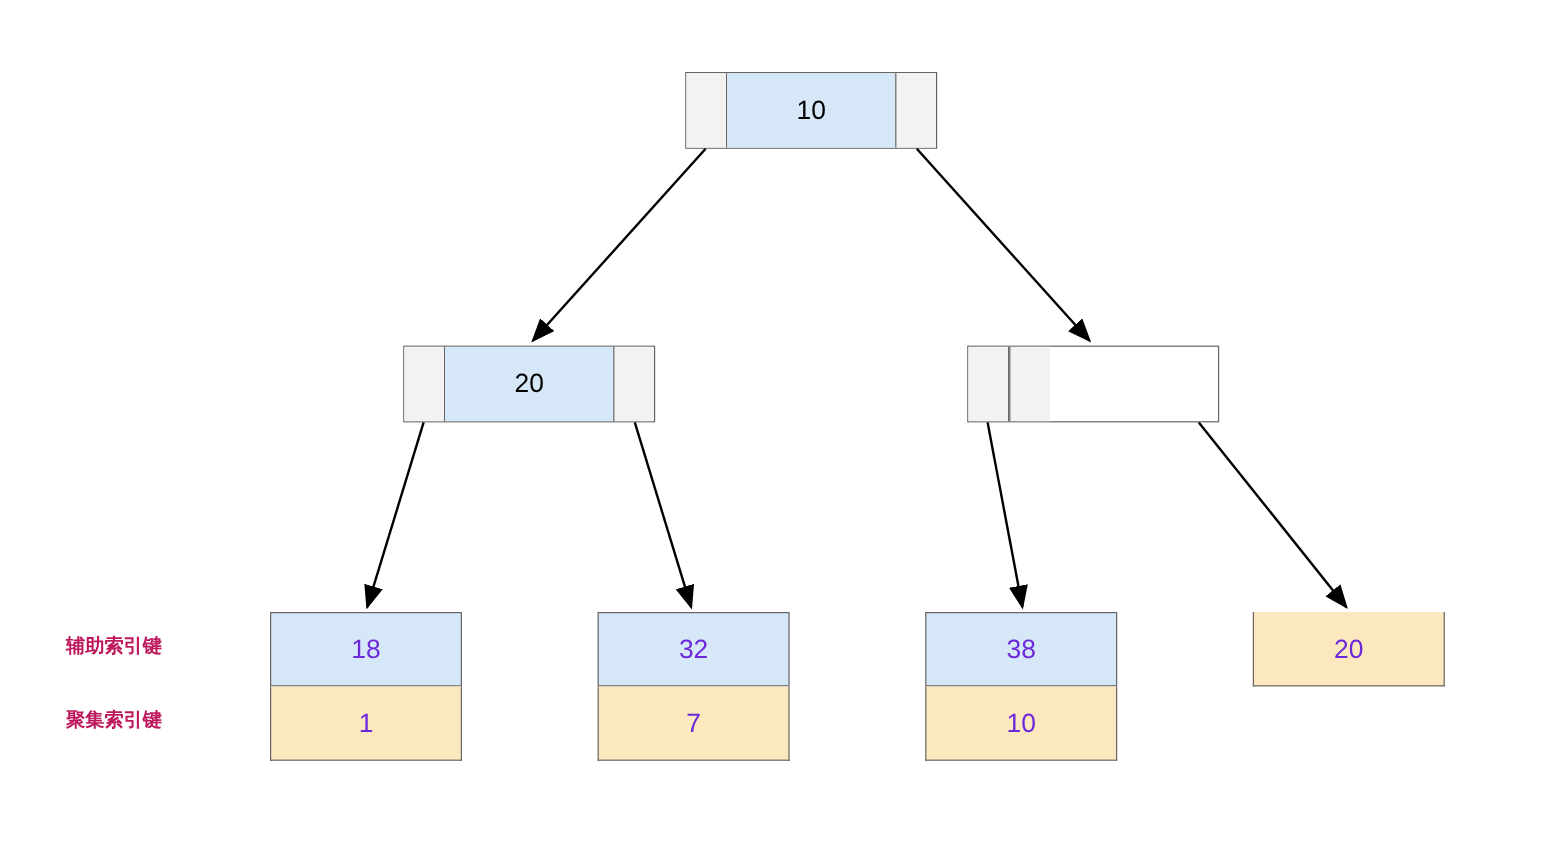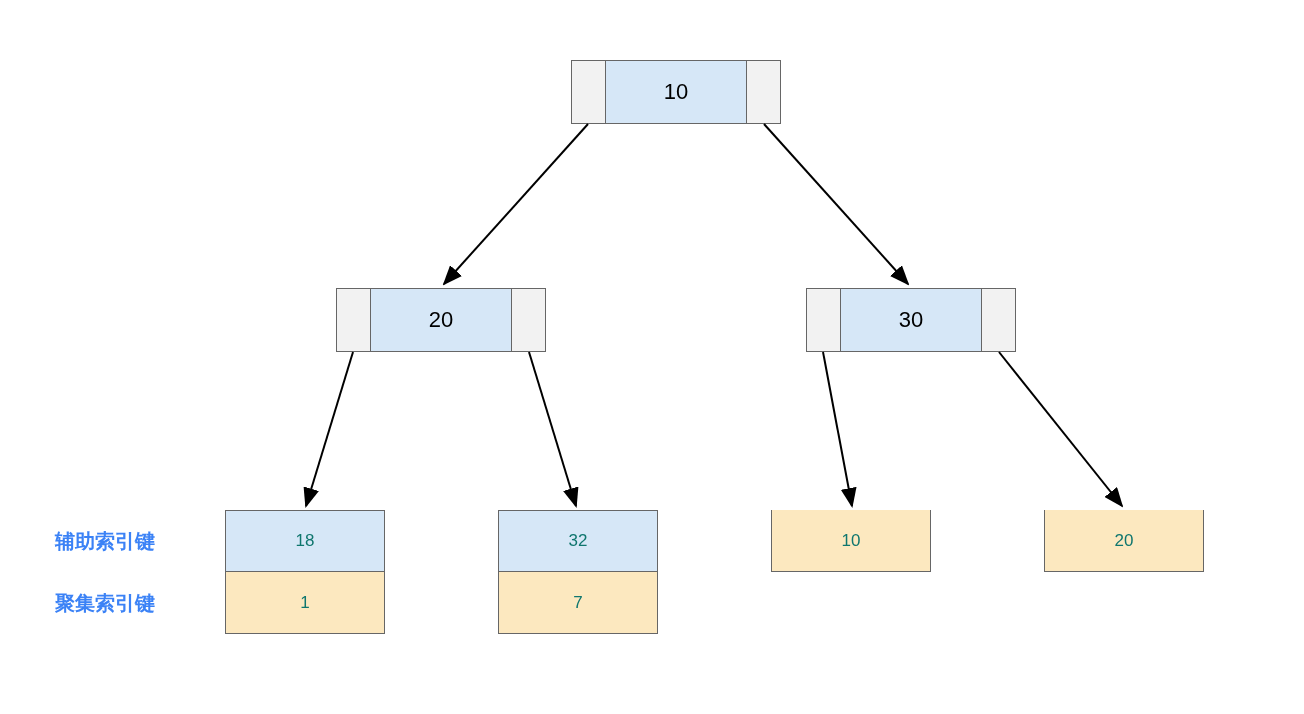--- a/index.html
+++ b/index.html
@@ -34,30 +34,30 @@
   .leaf {
     position: absolute;
     width: 160px;
   }
   .leaf .cell {
     height: 62px;
     border: 1px solid #666;
     display: flex;
     align-items: center;
     justify-content: center;
-    font-size: 17px;
-    color: #0f766e;
+    font-size: 22px;
+    color: #6d28d9;
   }
   .leaf .aux { background: #d6e7f7; }
   .leaf .clu { background: #fce8bf; border-top: none; }
   .label {
     position: absolute;
-    font-size: 20px;
+    font-size: 16px;
     font-weight: bold;
-    color: #3b82f6;
+    color: #be185d;
   }
   svg.arrows {
     position: absolute;
     top: 0; left: 0;
     width: 1304px; height: 714px;
     pointer-events: none;
   }
 </style>
 </head>
 <body>
@@ -69,35 +69,35 @@
 </div>
 
 <div class="node" style="left:336px; top:288px; width:210px; height:64px;">
   <div class="slot" style="width:34px;"></div>
   <div class="key">20</div>
   <div class="slot" style="width:34px;"></div>
 </div>
 
 <div class="node" style="left:806px; top:288px; width:210px; height:64px;">
   <div class="slot" style="width:34px;"></div>
-  <div class="key">30</div>
   <div class="slot" style="width:34px;"></div>
 </div>
 
 <div class="leaf" style="left:225px; top:510px;">
   <div class="cell aux">18</div>
   <div class="cell clu">1</div>
 </div>
 
 <div class="leaf" style="left:498px; top:510px;">
   <div class="cell aux">32</div>
   <div class="cell clu">7</div>
 </div>
 
 <div class="leaf" style="left:771px; top:510px;">
+  <div class="cell aux">38</div>
   <div class="cell clu">10</div>
 </div>
 
 <div class="leaf" style="left:1044px; top:510px;">
   <div class="cell clu">20</div>
 </div>
 
 <div class="label" style="left:55px; top:528px;">辅助索引键</div>
 <div class="label" style="left:55px; top:590px;">聚集索引键</div>
 

